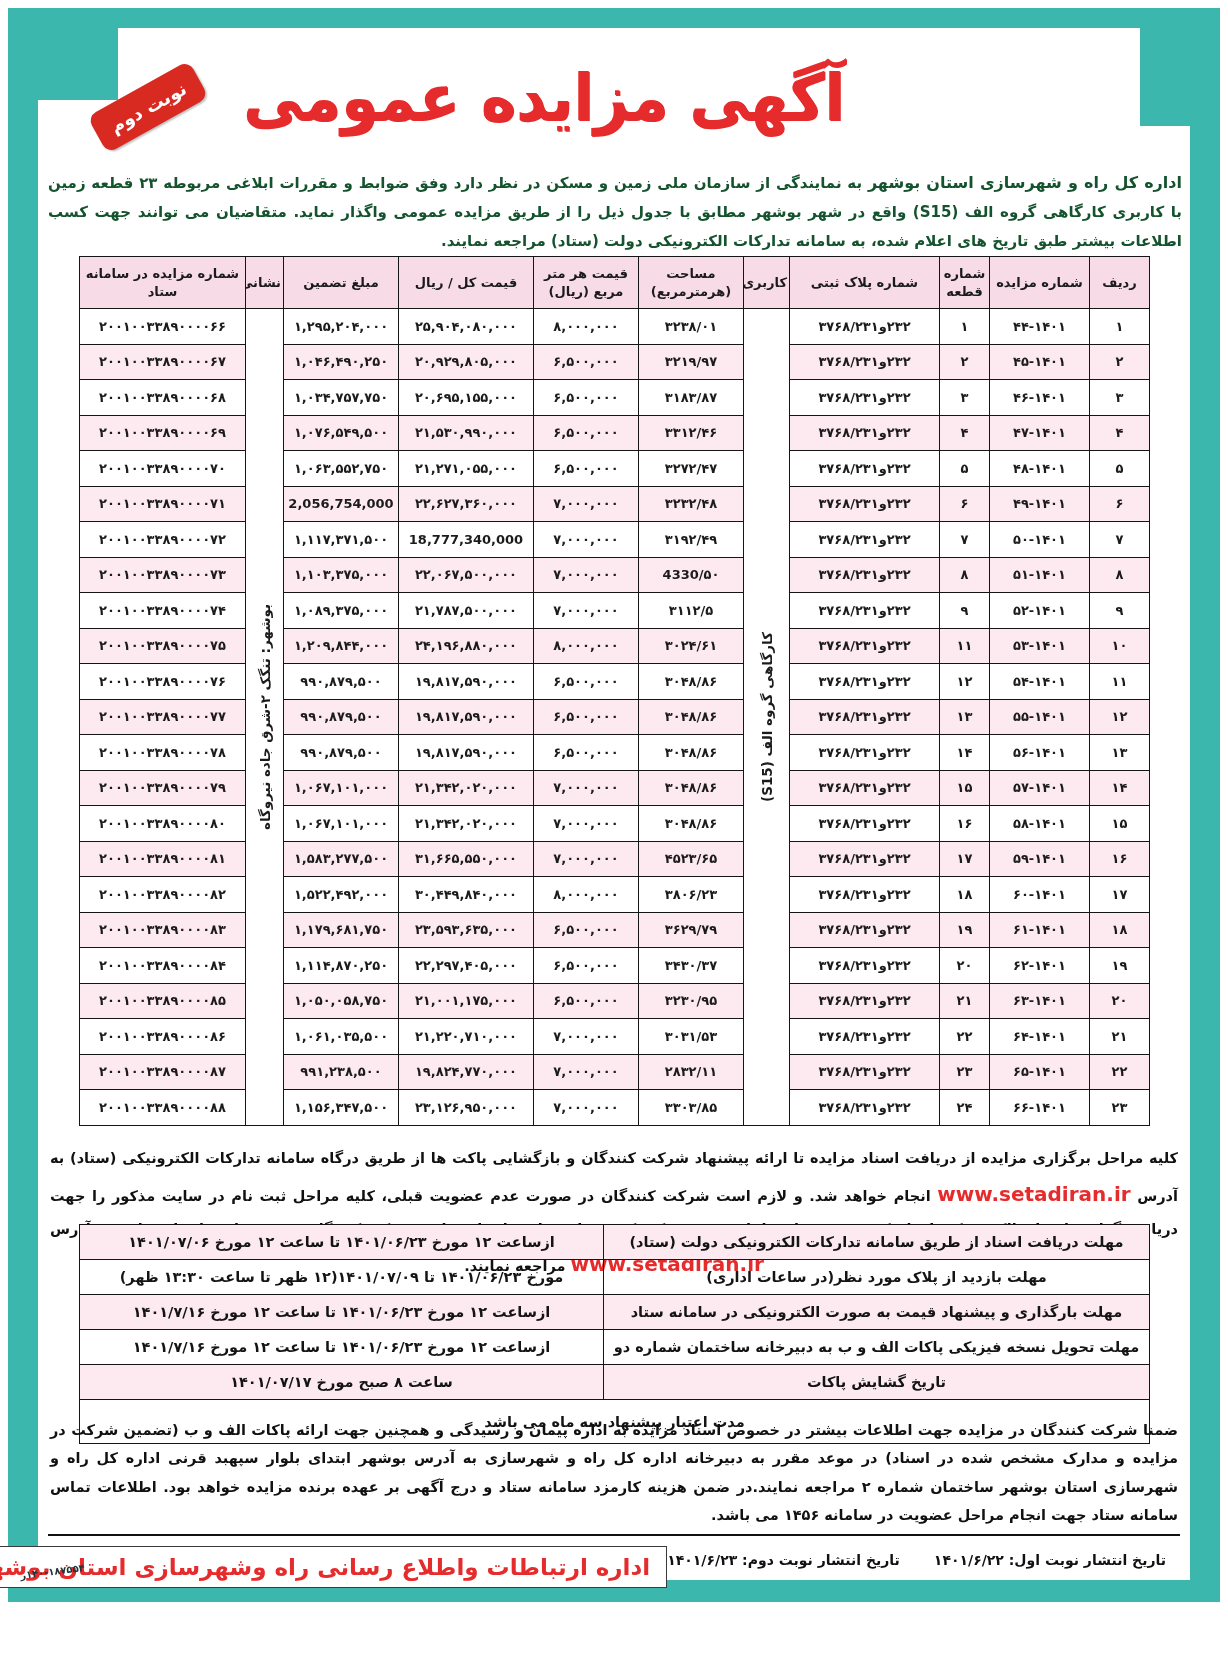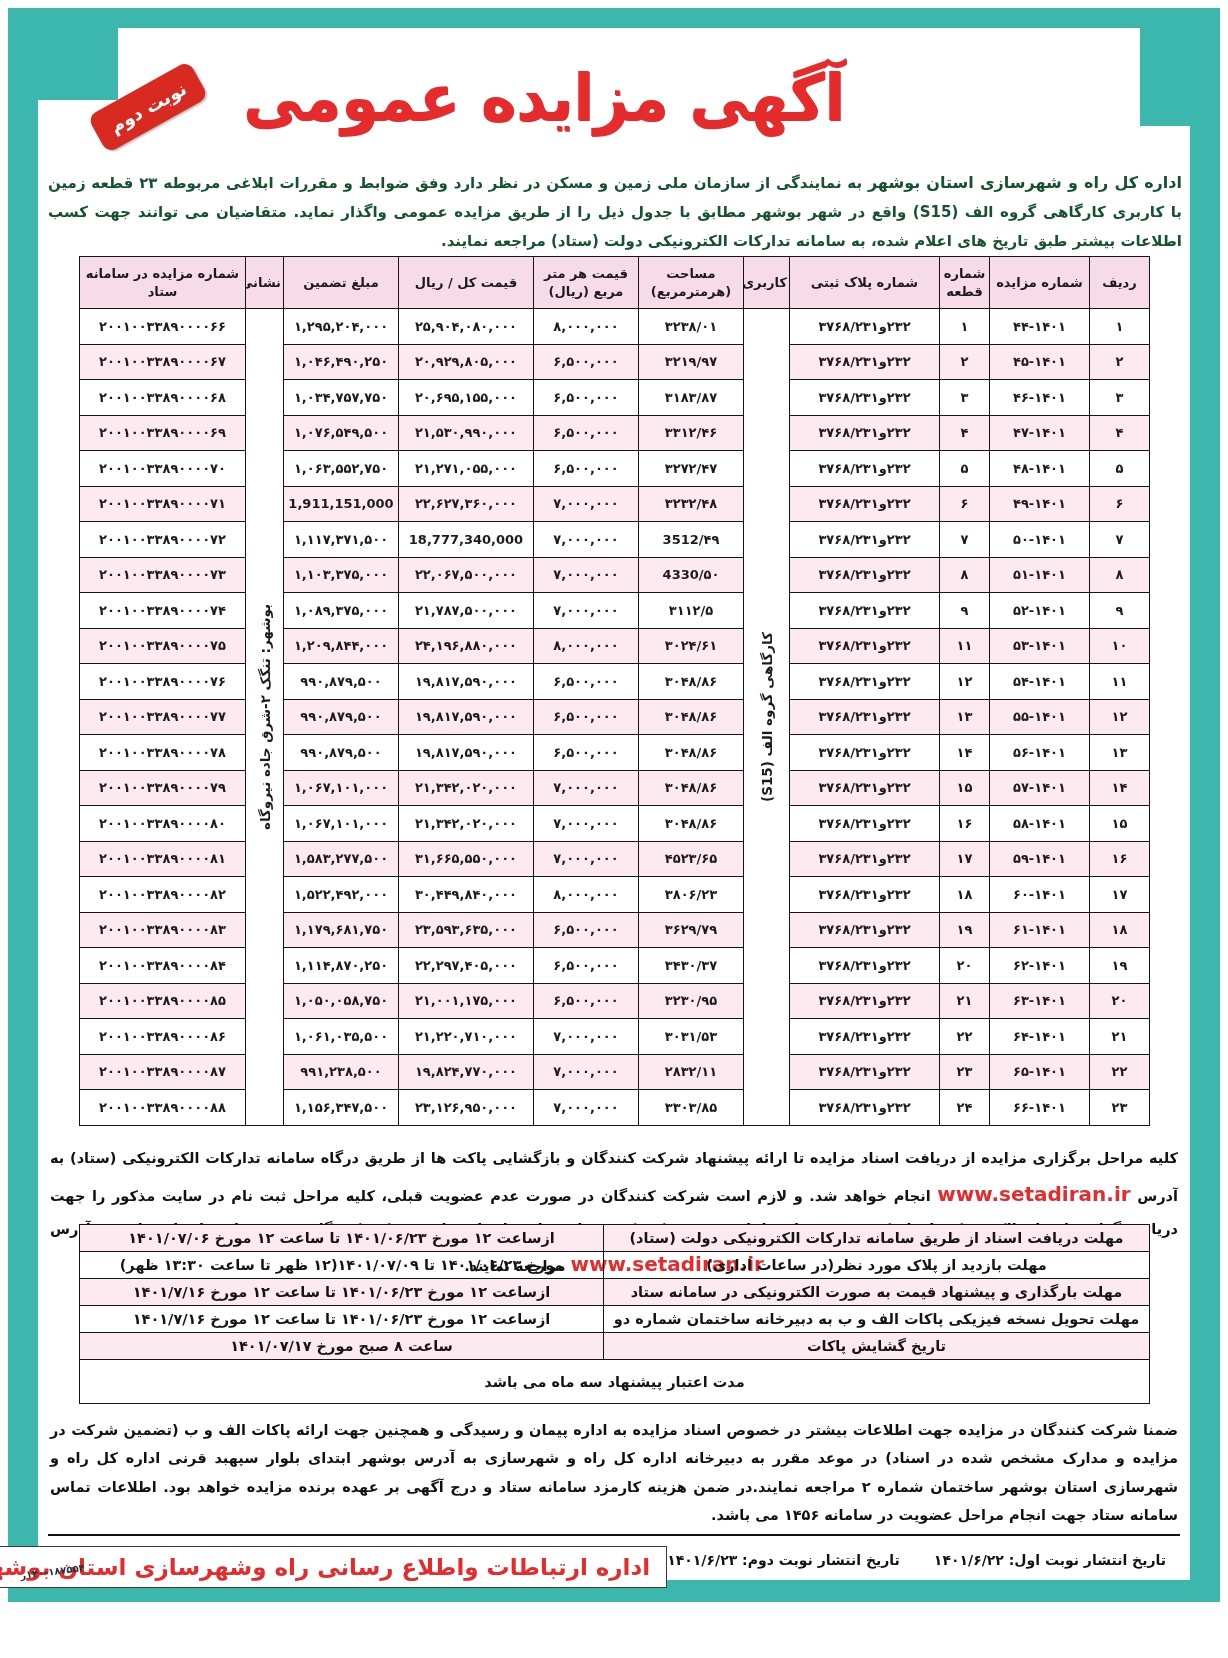--- a/index.html
+++ b/index.html
@@ -39,21 +39,21 @@
            white-space:nowrap; font-size:13.5px; font-weight:bold; color:#1b1b1b; }
   #main-table td.setad { letter-spacing:.5px; }
 
   #setad-par { position:absolute; left:12px; right:12px; top:1116px; font-size:14.5px; font-weight:bold;
                color:#111; line-height:2.05; text-align:justify; text-align-last:center; }
   .red-url { color:#e62b2c; font-size:20px; font-weight:bold; }
 
   
   #schedule { position:absolute; left:41px; top:1196px; width:1070px; border-collapse:collapse; table-layout:fixed; }
   #schedule td { border:1.6px solid #151515; font-size:14.5px; font-weight:bold; color:#141414;
-                 text-align:center; height:27px; padding:2px 8px; }
+                 text-align:center; height:35px; padding:2px 8px; }
   #schedule tr.pink td { background:#fdeaf1; }
   #schedule td.validity { height:44px; background:#fff; }
 
   #closing-par { position:absolute; left:12px; right:12px; top:1388px; font-size:14.5px; font-weight:bold;
                  color:#111; line-height:1.95; text-align:justify; }
 
   
   #footer { position:absolute; left:10px; right:10px; top:1506px; border-top:2px solid #111;
             display:flex; align-items:flex-start; justify-content:space-between; padding-top:8px; }
   #pub-dates { display:flex; gap:34px; padding:8px 14px 0 0; font-size:14px; font-weight:bold; color:#111;
@@ -171,29 +171,29 @@
             <td class="setad">۲۰۰۱۰۰۳۳۸۹۰۰۰۰۷۰</td>
           </tr>
           <tr class="pink">
             <td>۶</td>
             <td>۴۹-۱۴۰۱</td>
             <td>۶</td>
             <td>۲۳۲و۳۷۶۸/۲۳۱</td>
             <td>۳۲۳۲/۴۸</td>
             <td>۷,۰۰۰,۰۰۰</td>
             <td>۲۲,۶۲۷,۳۶۰,۰۰۰</td>
-            <td>1,911,151,000</td>
+            <td>2,056,754,000</td>
             <td class="setad">۲۰۰۱۰۰۳۳۸۹۰۰۰۰۷۱</td>
           </tr>
           <tr>
             <td>۷</td>
             <td>۵۰-۱۴۰۱</td>
             <td>۷</td>
             <td>۲۳۲و۳۷۶۸/۲۳۱</td>
-            <td>3512/۴۹</td>
+            <td>۳۱۹۲/۴۹</td>
             <td>۷,۰۰۰,۰۰۰</td>
             <td>18,777,340,000</td>
             <td>۱,۱۱۷,۳۷۱,۵۰۰</td>
             <td class="setad">۲۰۰۱۰۰۳۳۸۹۰۰۰۰۷۲</td>
           </tr>
           <tr class="pink">
             <td>۸</td>
             <td>۵۱-۱۴۰۱</td>
             <td>۸</td>
             <td>۲۳۲و۳۷۶۸/۲۳۱</td>

